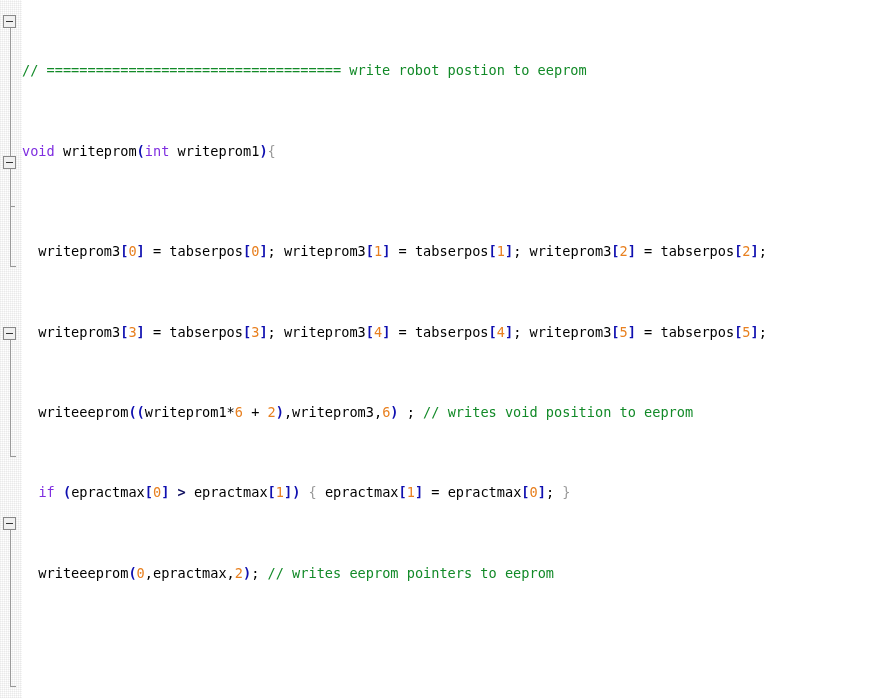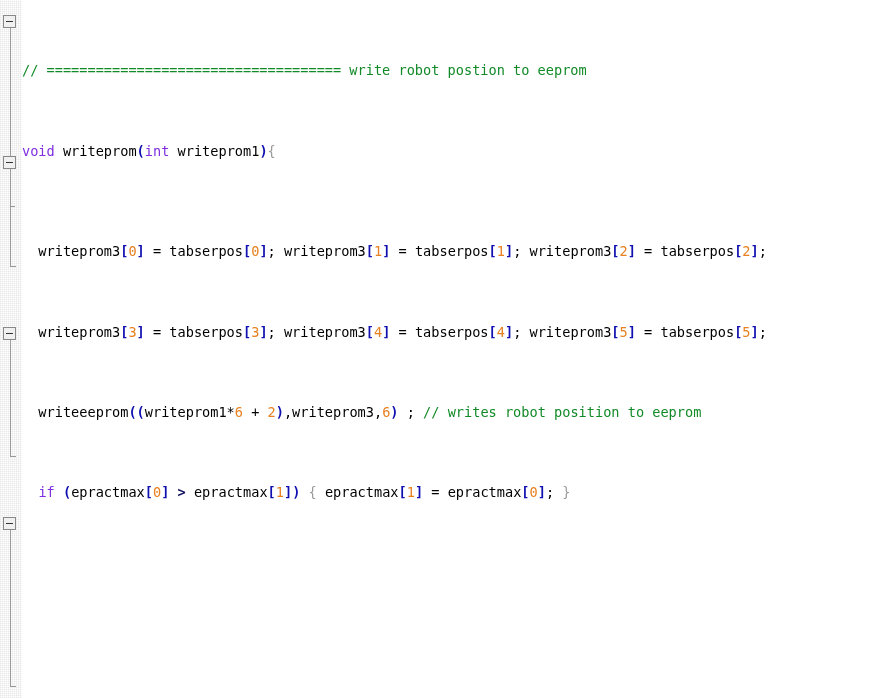--- a/index.html
+++ b/index.html
@@ -134,24 +134,25 @@
 
     <div class="ln"><span class="c">// ==================================== write robot postion to eeprom</span></div>
 
     <div class="ln"><span class="k">void</span> writeprom<span class="p">(</span><span class="k">int</span> writeprom1<span class="p">)</span><span class="b">{</span></div>
 
 
     <div class="ln">  writeprom3<span class="p">[</span><span class="n">0</span><span class="p">]</span> = tabserpos<span class="p">[</span><span class="n">0</span><span class="p">]</span>; writeprom3<span class="p">[</span><span class="n">1</span><span class="p">]</span> = tabserpos<span class="p">[</span><span class="n">1</span><span class="p">]</span>; writeprom3<span class="p">[</span><span class="n">2</span><span class="p">]</span> = tabserpos<span class="p">[</span><span class="n">2</span><span class="p">]</span>;</div>
 
     <div class="ln">  writeprom3<span class="p">[</span><span class="n">3</span><span class="p">]</span> = tabserpos<span class="p">[</span><span class="n">3</span><span class="p">]</span>; writeprom3<span class="p">[</span><span class="n">4</span><span class="p">]</span> = tabserpos<span class="p">[</span><span class="n">4</span><span class="p">]</span>; writeprom3<span class="p">[</span><span class="n">5</span><span class="p">]</span> = tabserpos<span class="p">[</span><span class="n">5</span><span class="p">]</span>;</div>
 
-    <div class="ln">  writeeeprom<span class="p">((</span>writeprom1*<span class="n">6</span> + <span class="n">2</span><span class="p">)</span>,writeprom3,<span class="n">6</span><span class="p">)</span> ; <span class="c">// writes robot position to eeprom</span></div>
+    <div class="ln">  writeeeprom<span class="p">((</span>writeprom1*<span class="n">6</span> + <span class="n">2</span><span class="p">)</span>,writeprom3,<span class="n">6</span><span class="p">)</span> ; <span class="c">// writes void position to eeprom</span></div>
 
     <div class="ln">  <span class="k">if</span> <span class="p">(</span>epractmax<span class="p">[</span><span class="n">0</span><span class="p">]</span> <span class="o">&gt;</span> epractmax<span class="p">[</span><span class="n">1</span><span class="p">])</span> <span class="b">{</span> epractmax<span class="p">[</span><span class="n">1</span><span class="p">]</span> = epractmax<span class="p">[</span><span class="n">0</span><span class="p">]</span>; <span class="b">}</span></div>
 
+    <div class="ln">  writeeeprom<span class="p">(</span><span class="n">0</span>,epractmax,<span class="n">2</span><span class="p">)</span>; <span class="c">// writes eeprom pointers to eeprom</span></div>
 
     
 
     
 
     
 
     
 
     

